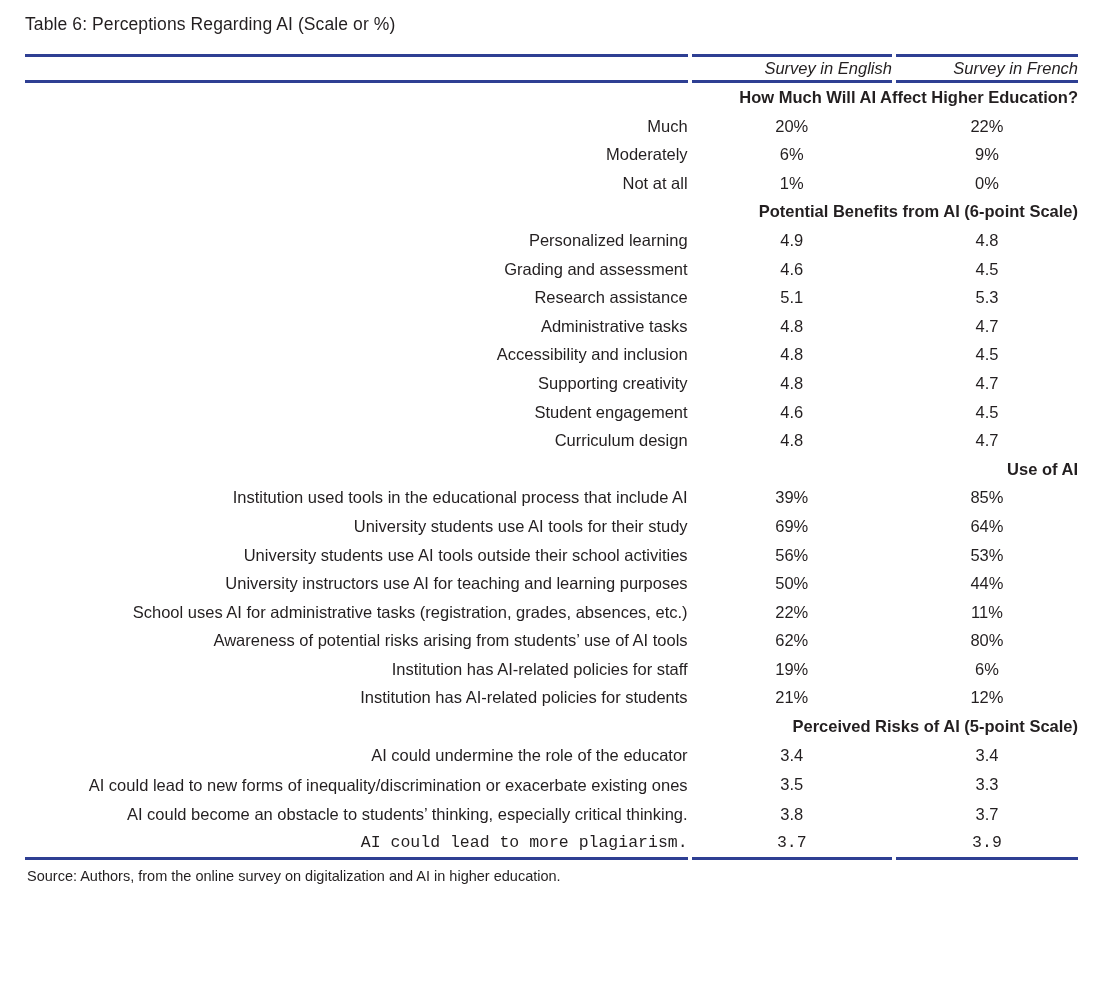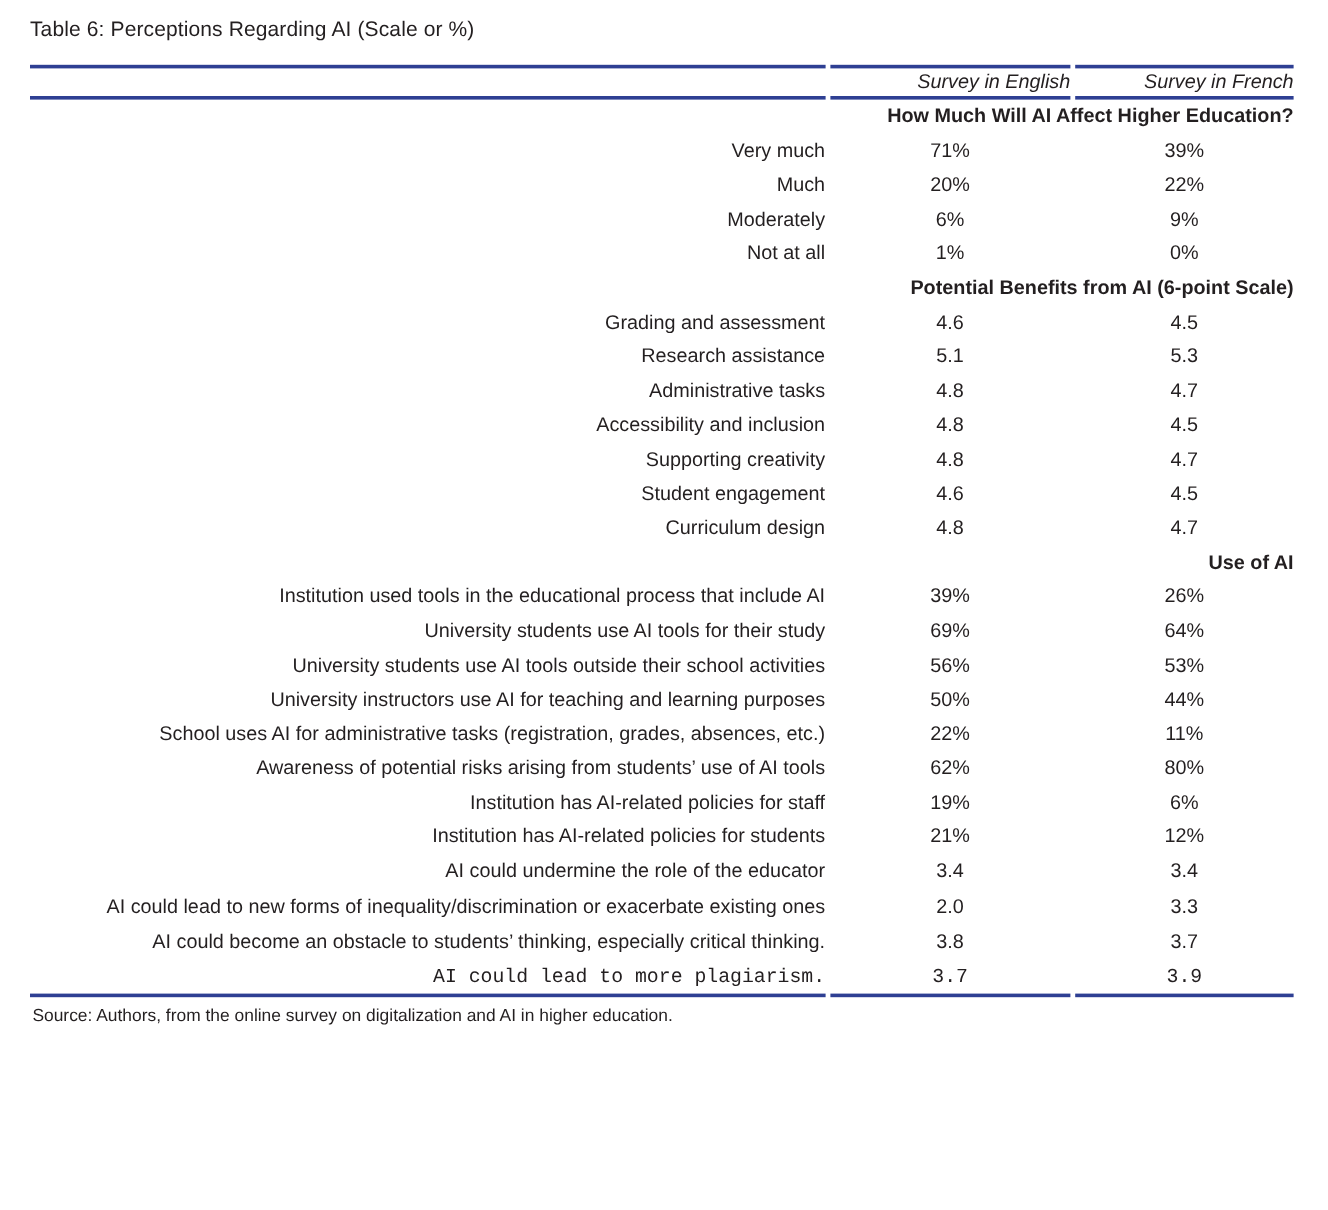--- a/index.html
+++ b/index.html
@@ -86,44 +86,44 @@
         <th>Survey in English</th>
         <th>Survey in French</th>
       </tr>
     </thead>
     <tbody>
 
       <tr>
         <td class="label section-label" colspan="3">How Much Will AI Affect Higher Education?</td>
       </tr>
       <tr>
-        <td class="label">Very much</td>
-        <td class="val">71%</td>
-        <td class="val">39%</td>
-      </tr>
-      <tr>
         <td class="label">Much</td>
         <td class="val">20%</td>
         <td class="val">22%</td>
       </tr>
       <tr>
         <td class="label">Moderately</td>
         <td class="val">6%</td>
         <td class="val">9%</td>
       </tr>
       <tr>
         <td class="label">Not at all</td>
         <td class="val">1%</td>
         <td class="val">0%</td>
       </tr>
 
       <tr>
         <td class="label section-label" colspan="3">Potential Benefits from AI (6-point Scale)</td>
       </tr>
       <tr>
+        <td class="label">Personalized learning</td>
+        <td class="val">4.9</td>
+        <td class="val">4.8</td>
+      </tr>
+      <tr>
         <td class="label">Grading and assessment</td>
         <td class="val">4.6</td>
         <td class="val">4.5</td>
       </tr>
       <tr>
         <td class="label">Research assistance</td>
         <td class="val">5.1</td>
         <td class="val">5.3</td>
       </tr>
       <tr>
@@ -151,21 +151,21 @@
         <td class="val">4.8</td>
         <td class="val">4.7</td>
       </tr>
 
       <tr>
         <td class="label section-label" colspan="3">Use of AI</td>
       </tr>
       <tr>
         <td class="label">Institution used tools in the educational process that include AI</td>
         <td class="val">39%</td>
-        <td class="val">26%</td>
+        <td class="val">85%</td>
       </tr>
       <tr>
         <td class="label">University students use AI tools for their study</td>
         <td class="val">69%</td>
         <td class="val">64%</td>
       </tr>
       <tr>
         <td class="label">University students use AI tools outside their school activities</td>
         <td class="val">56%</td>
         <td class="val">53%</td>
@@ -190,27 +190,30 @@
         <td class="val">19%</td>
         <td class="val">6%</td>
       </tr>
       <tr>
         <td class="label">Institution has AI-related policies for students</td>
         <td class="val">21%</td>
         <td class="val">12%</td>
       </tr>
 
       <tr>
+        <td class="label section-label" colspan="3">Perceived Risks of AI (5-point Scale)</td>
+      </tr>
+      <tr>
         <td class="label">AI could undermine the role of the educator</td>
         <td class="val">3.4</td>
         <td class="val">3.4</td>
       </tr>
       <tr>
         <td class="label"><span class="wrap-limit">AI could lead to new forms of inequality/discrimination or exacerbate existing ones</span></td>
-        <td class="val">2.0</td>
+        <td class="val">3.5</td>
         <td class="val">3.3</td>
       </tr>
       <tr>
         <td class="label">AI could become an obstacle to students’ thinking, especially critical thinking.</td>
         <td class="val">3.8</td>
         <td class="val">3.7</td>
       </tr>
       <tr class="last-row">
         <td class="label">AI could lead to more plagiarism.</td>
         <td class="val">3.7</td>

